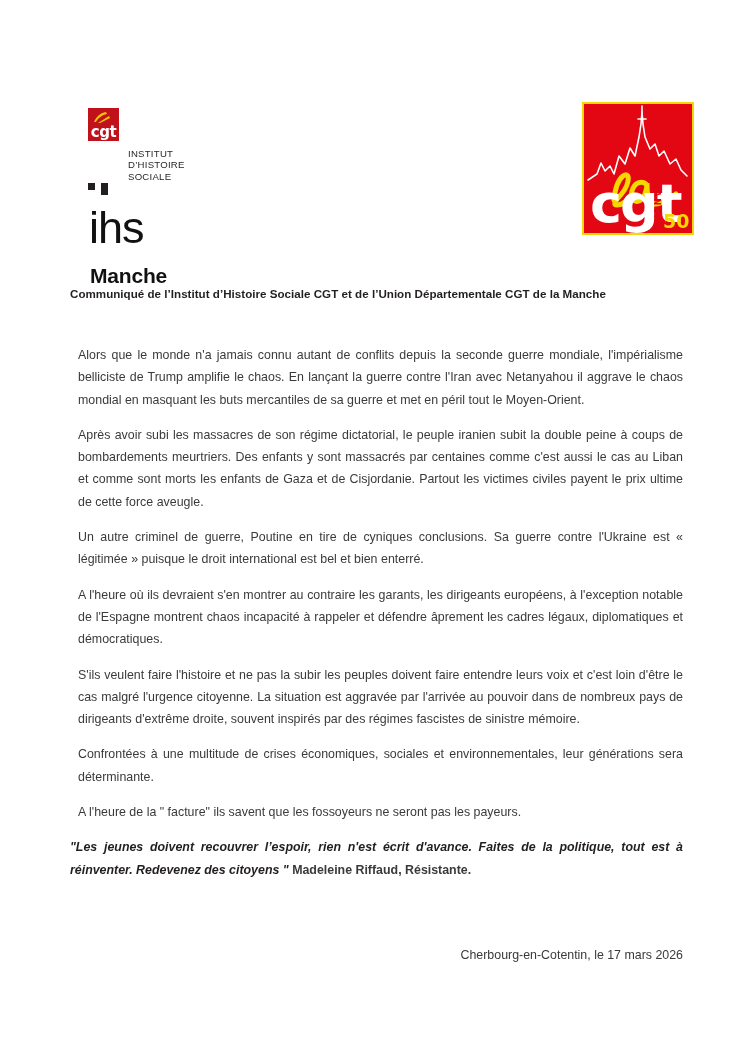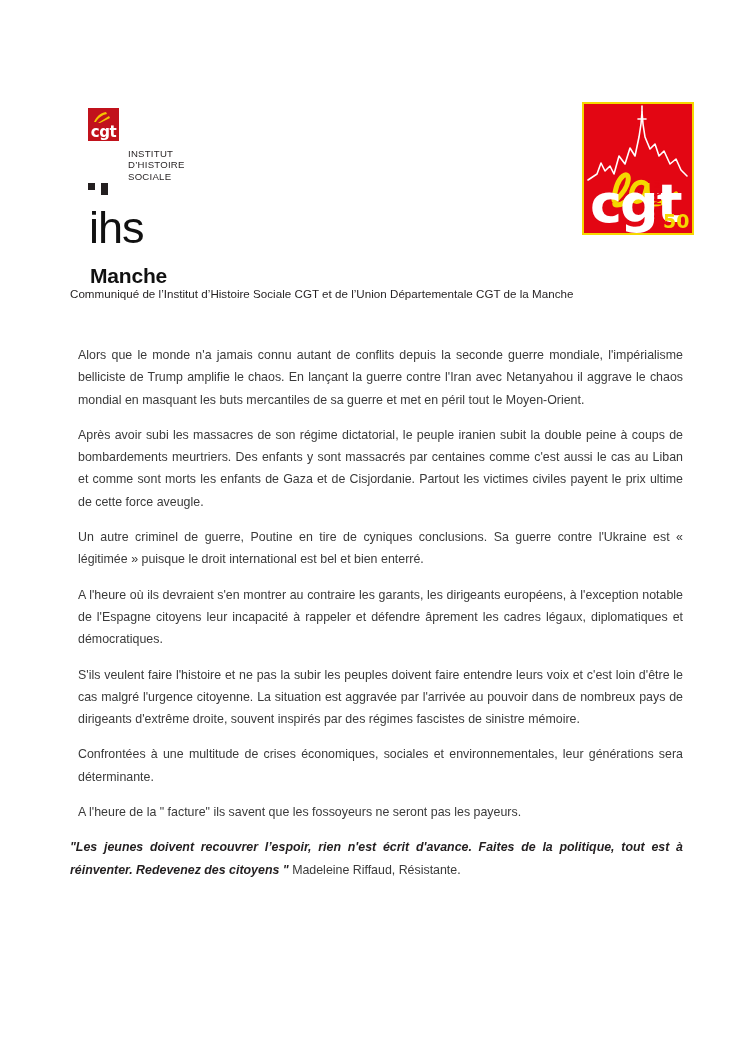--- a/index.html
+++ b/index.html
@@ -130,21 +130,21 @@
   .cgt50 svg { display: block; }
 
   
   .doc-title {
     position: absolute;
     left: 70px;
     top: 286px;
     width: 615px;
     font-size: 11.6px;
     line-height: 16px;
-    font-weight: normal;
+    font-weight: bold;
     color: #231f20;
     letter-spacing: 0.02px;
   }
 
   .content {
     position: absolute;
     left: 70px;
     top: 344px;
     width: 613px;
   }
@@ -163,21 +163,21 @@
     line-height: 22.3px;
     text-align: justify;
     color: #231f20;
     margin: 0;
   }
   .quote-strong {
     font-weight: bold;
     font-style: italic;
   }
   .quote-attrib {
-    font-weight: normal;
+    font-weight: bold;
     font-style: normal;
     color: #3a3a3a;
   }
 
   .signature {
     position: absolute;
     left: 70px;
     top: 945px;
     width: 613px;
     text-align: right;
@@ -245,21 +245,22 @@
       </svg>
     </div>
   </div>
 
   <div class="doc-title">Communiqué de l’Institut d’Histoire Sociale CGT et de l’Union Départementale CGT de la Manche</div>
 
   <div class="content">
     <p class="para">Alors que le monde n'a jamais connu autant de conflits depuis la seconde guerre mondiale, l'impérialisme belliciste de Trump amplifie le chaos. En lançant la guerre contre l'Iran avec Netanyahou il aggrave le chaos mondial en masquant les buts mercantiles de sa guerre et met en péril tout le Moyen-Orient.</p>
     <p class="para">Après avoir subi les massacres de son régime dictatorial, le peuple iranien subit la double peine à coups de bombardements meurtriers. Des enfants y sont massacrés par centaines comme c'est aussi le cas au Liban et comme sont morts les enfants de Gaza et de Cisjordanie. Partout les victimes civiles payent le prix ultime de cette force aveugle.</p>
     <p class="para">Un autre criminel de guerre, Poutine en tire de cyniques conclusions. Sa guerre contre l'Ukraine est « légitimée » puisque le droit international est bel et bien enterré.</p>
-    <p class="para">A l'heure où ils devraient s'en montrer au contraire les garants, les dirigeants européens, à l'exception notable de l'Espagne citoyens leur incapacité à rappeler et défendre âprement les cadres légaux, diplomatiques et démocratiques.</p>
+    <p class="para">A l'heure où ils devraient s'en montrer au contraire les garants, les dirigeants européens, à l'exception notable de l'Espagne montrent chaos incapacité à rappeler et défendre âprement les cadres légaux, diplomatiques et démocratiques.</p>
     <p class="para">S'ils veulent faire l'histoire et ne pas la subir les peuples doivent faire entendre leurs voix et c'est loin d'être le cas malgré l'urgence citoyenne. La situation est aggravée par l'arrivée au pouvoir dans de nombreux pays de dirigeants d'extrême droite, souvent inspirés par des régimes fascistes de sinistre mémoire.</p>
     <p class="para">Confrontées à une multitude de crises économiques, sociales et environnementales, leur générations sera déterminante.</p>
     <p class="para">A l'heure de la " facture" ils savent que les fossoyeurs ne seront pas les payeurs.</p>
     <p class="quote-para"><span class="quote-strong">"Les jeunes doivent recouvrer l’espoir, rien n'est écrit d'avance. Faites de la politique, tout est à réinventer. Redevenez des citoyens "</span><span class="quote-attrib"> Madeleine Riffaud, Résistante.</span></p>
   </div>
 
+  <div class="signature">Cherbourg-en-Cotentin, le 17 mars 2026</div>
 
 </div>
 
 </body></html>

